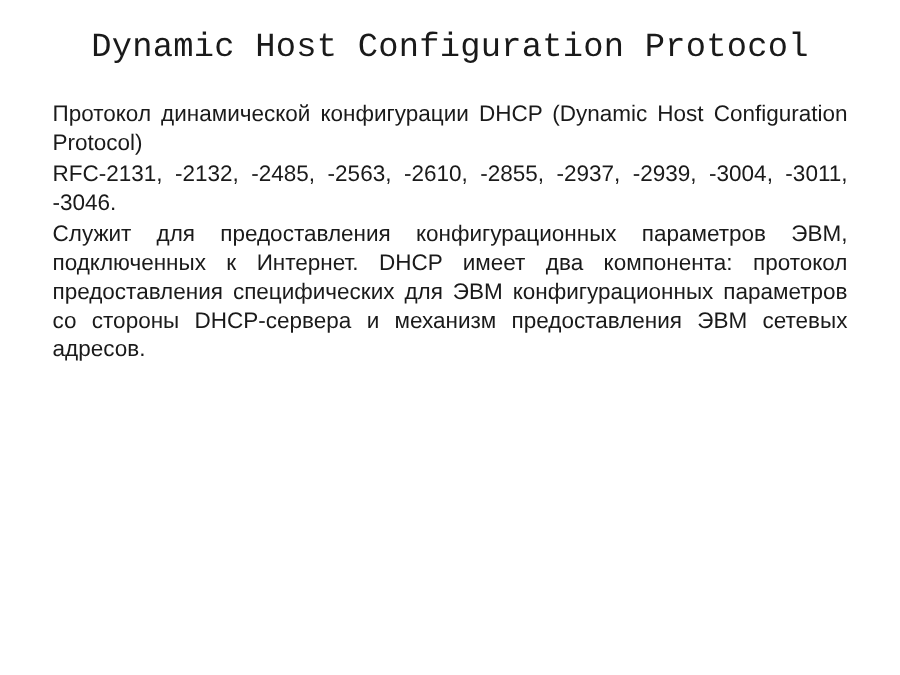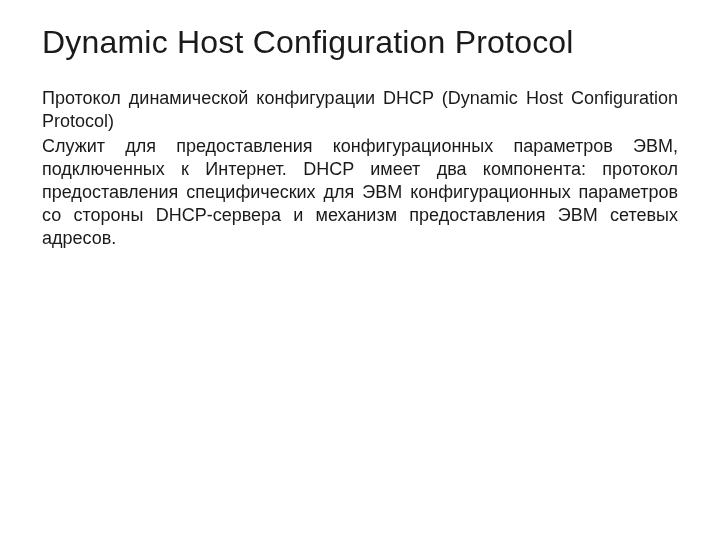--- a/index.html
+++ b/index.html
@@ -5,34 +5,36 @@
     * { box-sizing: border-box; margin: 0; padding: 0; }
     body {
       width: 720px;
       height: 540px;
       background: #ffffff;
       font-family: Arial, "Helvetica Neue", Helvetica, sans-serif;
       color: #1a1a1a;
       padding: 24px 42px 0 42px;
     }
     .title {
-      font-size: 32px;
+      font-size: 27px;
       font-weight: 400;
-      text-align: left;
+      text-align: center;
       margin-bottom: 26px;
       letter-spacing: 0.2px;
+      font-family: Liberation Mono, monospace;
     }
     .body-text p {
       font-size: 18px;
       line-height: 1.28;
       text-align: justify;
       margin-bottom: 2px;
     }
   </style>
 </head>
 <body>
 
 <h1 class="title">Dynamic Host Configuration Protocol</h1>
 
 <div class="body-text">
   <p>Протокол динамической конфигурации DHCP (Dynamic Host Configuration Protocol)</p>
+  <p>RFC-2131, -2132, -2485, -2563, -2610, -2855, -2937, -2939, -3004, -3011, -3046.</p>
   <p>Служит для предоставления конфигурационных параметров ЭВМ, подключенных к Интернет. DHCP имеет два компонента: протокол предоставления специфических для ЭВМ конфигурационных параметров со стороны DHCP-сервера и механизм предоставления ЭВМ сетевых адресов.</p>
 </div>
 
 </body></html>

